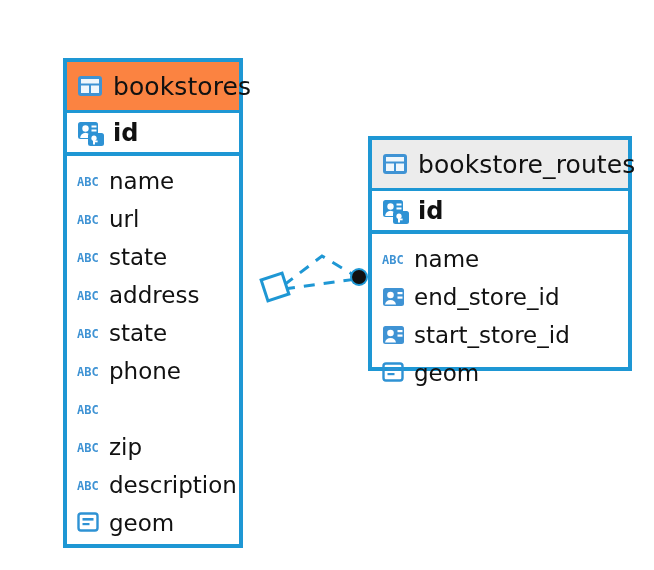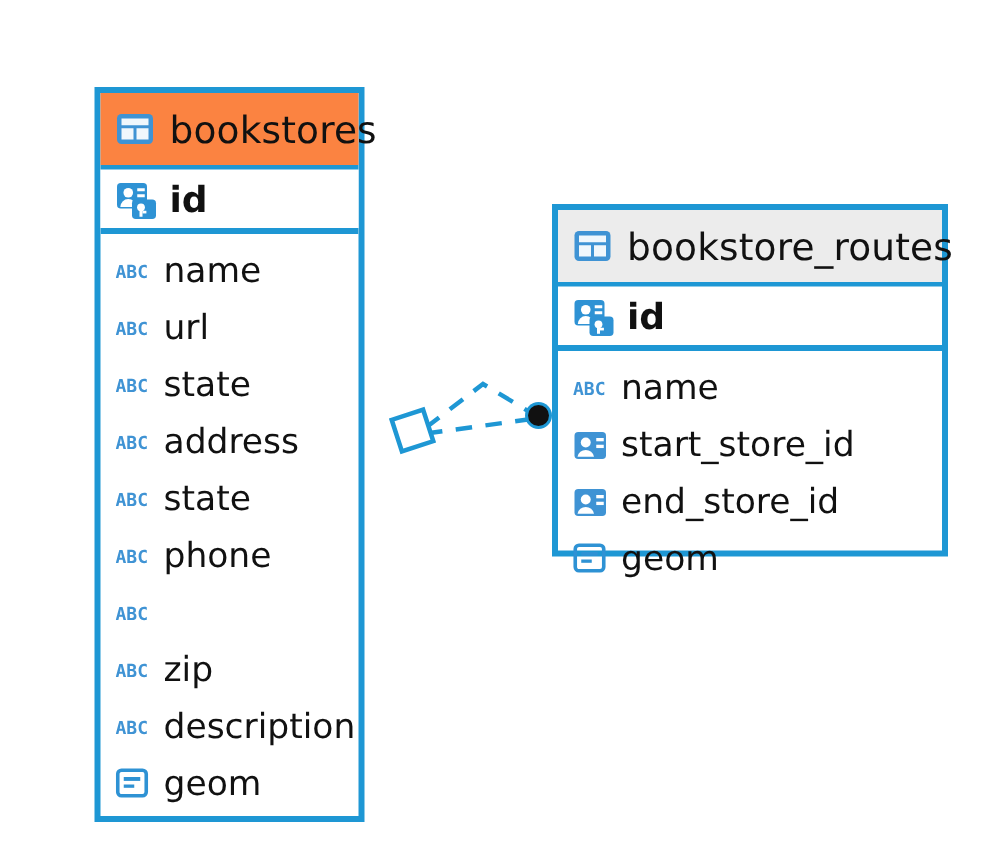--- a/index.html
+++ b/index.html
@@ -266,34 +266,34 @@
       <div class="field-row">
         <span class="icon">
           <svg width="24" height="22" viewBox="0 0 24 22">
             <rect x="1" y="2" width="21" height="18" rx="2.5" fill="#3f93d4"></rect>
             <circle cx="8.5" cy="9" r="3.3" fill="#ffffff"></circle>
             <path d="M3 18.5 a5.6 5.6 0 0 1 11 0 z" fill="#ffffff"></path>
             <rect x="15.5" y="6" width="5" height="2.2" fill="#ffffff"></rect>
             <rect x="15.5" y="10.5" width="5" height="2.2" fill="#ffffff"></rect>
           </svg>
         </span>
-        <span>start_store_id</span>
+        <span>end_store_id</span>
       </div>
 
       <div class="field-row">
         <span class="icon">
           <svg width="24" height="22" viewBox="0 0 24 22">
             <rect x="1" y="2" width="21" height="18" rx="2.5" fill="#3f93d4"></rect>
             <circle cx="8.5" cy="9" r="3.3" fill="#ffffff"></circle>
             <path d="M3 18.5 a5.6 5.6 0 0 1 11 0 z" fill="#ffffff"></path>
             <rect x="15.5" y="6" width="5" height="2.2" fill="#ffffff"></rect>
             <rect x="15.5" y="10.5" width="5" height="2.2" fill="#ffffff"></rect>
           </svg>
         </span>
-        <span>end_store_id</span>
+        <span>start_store_id</span>
       </div>
 
       <div class="field-row">
         <span class="icon">
           <svg width="24" height="22" viewBox="0 0 24 22">
             <rect x="1.5" y="1.5" width="19" height="17" rx="2.5" fill="none" stroke="#2e92d4" stroke-width="2.4"></rect>
             <rect x="5.5" y="6" width="11" height="2.6" fill="#2e92d4"></rect>
             <rect x="5.5" y="11" width="7" height="2.2" fill="#2e92d4"></rect>
           </svg>
         </span>

